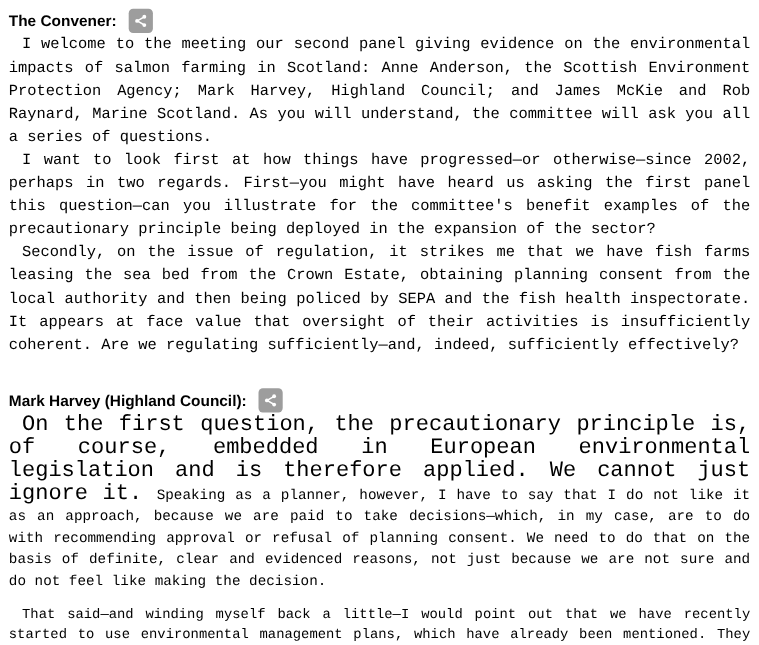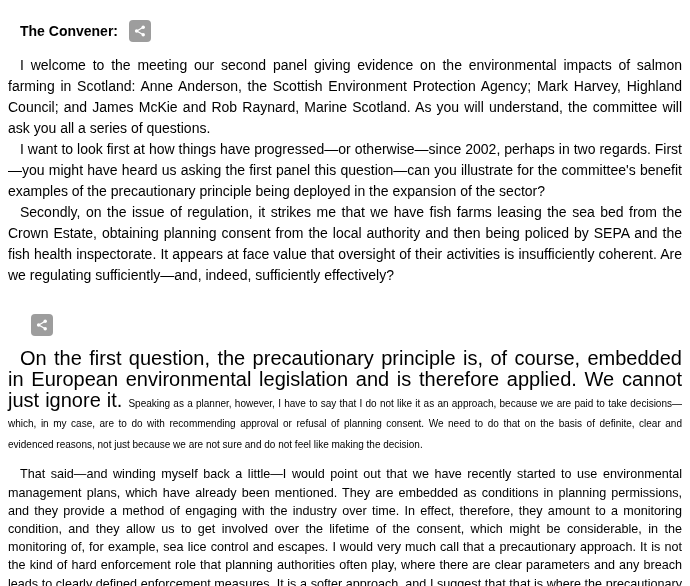--- a/index.html
+++ b/index.html
@@ -16,21 +16,21 @@
   }
   .doc {
     box-sizing: border-box;
     width: 690px;
     padding: 6px 8px 6px 8px;
   }
   .speaker-line {
     font-size: 14px;
     font-weight: bold;
     line-height: 24px;
-    margin: 12px;
+    margin: 0;
     white-space: nowrap;
   }
   .speaker-line .speaker-name {
     display: inline-block;
     vertical-align: middle;
   }
   .share-btn {
     display: inline-flex;
     align-items: center;
     justify-content: center;
@@ -42,37 +42,38 @@
     border-radius: 4px;
     background: var(--share-icon-bg, #9d9d9d);
     cursor: pointer;
     vertical-align: middle;
   }
   .share-btn svg { display: block; }
   .para {
     text-align: justify;
     text-indent: 12px;
     margin: 0;
+    font-family: Liberation Mono, monospace;
   }
   .para.lg {
     font-size: 14px;
     line-height: 21px;
     margin-bottom: 0;
   }
   .para.sm {
     font-size: 12.6px;
     line-height: 18.2px;
     margin-top: 11px;
   }
   .para .lead-lg {
     font-size: 20px;
     line-height: 21px;
   }
   .para .detail-sm {
-    font-size: 10px;
+    font-size: 13px;
     line-height: 18.6px;
   }
   .speaker-block + .speaker-block {
     margin-top: 25px;
   }
 </style>
 </head>
 <body>
 
 <div class="doc">
@@ -88,21 +89,21 @@
         </svg>
         </button>
     </div>
     <p class="para lg" style="margin-top:0">I welcome to the meeting our second panel giving evidence on the environmental impacts of salmon farming in Scotland: Anne Anderson, the Scottish Environment Protection Agency; Mark Harvey, Highland Council; and James McKie and Rob Raynard, Marine Scotland. As you will understand, the committee will ask you all a series of questions.</p>
     <p class="para lg">I want to look first at how things have progressed—or otherwise—since 2002, perhaps in two regards. First—you might have heard us asking the first panel this question—can you illustrate for the committee's benefit examples of the precautionary principle being deployed in the expansion of the sector?</p>
     <p class="para lg">Secondly, on the issue of regulation, it strikes me that we have fish farms leasing the sea bed from the Crown Estate, obtaining planning consent from the local authority and then being policed by SEPA and the fish health inspectorate. It appears at face value that oversight of their activities is insufficiently coherent. Are we regulating sufficiently—and, indeed, sufficiently effectively?</p>
   </div>
 
   <div class="speaker-block">
     <div class="speaker-line">
-      <button class="share-btn" aria-label="Share this contribution">
+      <span class="speaker-name">Mark Harvey (Highland Council):</span><button class="share-btn" aria-label="Share this contribution">
           <svg width="14" height="14" viewBox="0 0 24 24">
           <path d="M6.5 12 L17.5 5.6 M6.5 12 L17.5 18.4" stroke="#ffffff" stroke-width="2.4" fill="none"></path>
           <circle cx="17.5" cy="5.5" r="3" fill="#ffffff"></circle>
           <circle cx="6.2" cy="12" r="3" fill="#ffffff"></circle>
           <circle cx="17.5" cy="18.5" r="3" fill="#ffffff"></circle>
         </svg>
         </button>
     </div>
     <p class="para" style="margin-top:0"><span class="lead-lg">On the first question, the precautionary principle is, of course, embedded in European environmental legislation and is therefore applied. We cannot just ignore it. </span><span class="detail-sm">Speaking as a planner, however, I have to say that I do not like it as an approach, because we are paid to take decisions—which, in my case, are to do with recommending approval or refusal of planning consent. We need to do that on the basis of definite, clear and evidenced reasons, not just because we are not sure and do not feel like making the decision.</span></p>
     <p class="para sm">That said—and winding myself back a little—I would point out that we have recently started to use environmental management plans, which have already been mentioned. They are embedded as conditions in planning permissions, and they provide a method of engaging with the industry over time. In effect, therefore, they amount to a monitoring condition, and they allow us to get involved over the lifetime of the consent, which might be considerable, in the monitoring of, for example, sea lice control and escapes. I would very much call that a precautionary approach. It is not the kind of hard enforcement role that planning authorities often play, where there are clear parameters and any breach leads to clearly defined enforcement measures. It is a softer approach, and I suggest that that is where the precautionary principle can be seen most clearly.</p>

